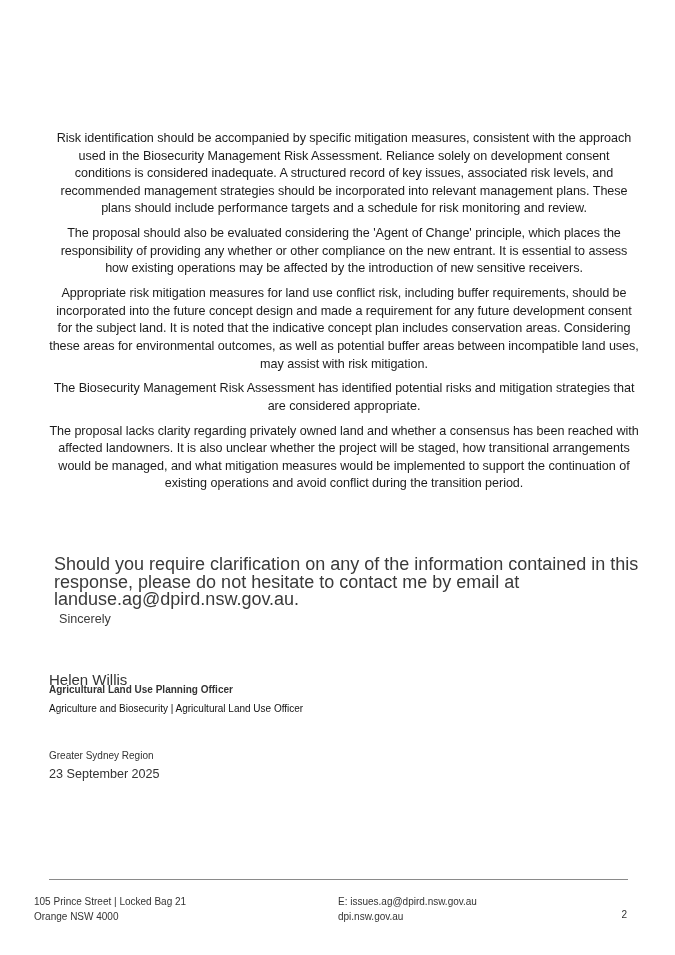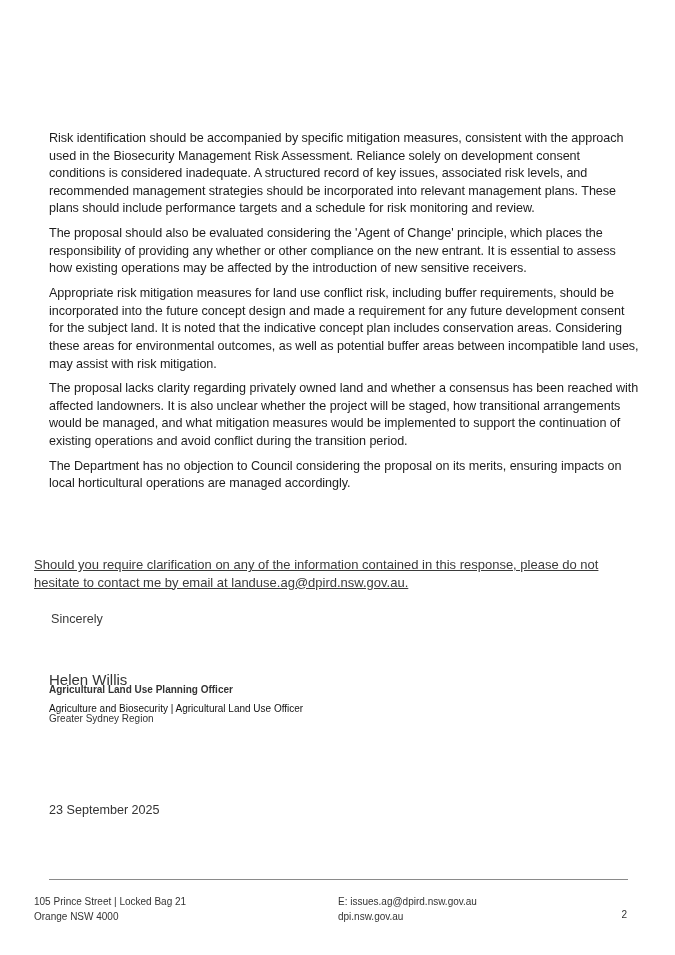--- a/index.html
+++ b/index.html
@@ -1,49 +1,49 @@
 <!DOCTYPE html>
 <html><head>
 <meta charset="utf-8">
 <style>
   html, body { margin: 0; padding: 0; background: #ffffff; }
   body { width: 675px; height: 955px; position: relative; overflow: hidden;
          font-family: "Liberation Sans", "DejaVu Sans", sans-serif; color: #1a1a1a; }
   .body-text { position: absolute; left: 49px; width: 590px; font-size: 12.6px; line-height: 17.6px;
                letter-spacing: -0.05px; color: #1c1c1c; }
   .body-text p { margin: 0 0 7.2px 0; }
-  .closing { position: absolute; left: 34px; width: 590px; font-size: 13px; line-height: 17.6px; color: #3a3a3a; text-decoration: underline; }
-  .sincerely { position: absolute; left: 51px; top: 612px; font-size: 12.6px; color: #3a3a3a; }
+  .closing { position: absolute; left: 54px; width: 590px; font-size: 18px; line-height: 17.6px; color: #3a3a3a; }
+  .sincerely { position: absolute; left: 59px; top: 612px; font-size: 12.6px; color: #3a3a3a; }
   .sig-name { position: absolute; left: 49px; top: 671px; font-size: 15px; color: #333; }
   .sig-line { position: absolute; left: 49px; font-size: 10px; color: #333; }
   .sig-line.dark { color: #111; }
-  .date { position: absolute; left: 49px; top: 767px; font-size: 12.6px; color: #333; margin-top: 36px; }
+  .date { position: absolute; left: 49px; top: 767px; font-size: 12.6px; color: #333; }
   .footer-rule { position: absolute; left: 49px; top: 879px; width: 579px; height: 1px; background: #8a8a8a; }
   .footer-text { position: absolute; font-size: 10px; line-height: 14.5px; color: #333; }
   .page-num { position: absolute; right: 48px; top: 909px; font-size: 10px; color: #333; }
 </style>
 </head>
 <body>
 
-<div class="body-text" style="top:130px;">
+<div class="body-text" style="top:130px;text-align:center;">
   <p>Risk identification should be accompanied by specific mitigation measures, consistent with the approach used in the Biosecurity Management Risk Assessment. Reliance solely on development consent conditions is considered inadequate. A structured record of key issues, associated risk levels, and recommended management strategies should be incorporated into relevant management plans. These plans should include performance targets and a schedule for risk monitoring and review.</p>
   <p>The proposal should also be evaluated considering the 'Agent of Change' principle, which places the responsibility of providing any whether or other compliance on the new entrant. It is essential to assess how existing operations may be affected by the introduction of new sensitive receivers.</p>
   <p>Appropriate risk mitigation measures for land use conflict risk, including buffer requirements, should be incorporated into the future concept design and made a requirement for any future development consent for the subject land. It is noted that the indicative concept plan includes conservation areas. Considering these areas for environmental outcomes, as well as potential buffer areas between incompatible land uses, may assist with risk mitigation.</p>
+  <p>The Biosecurity Management Risk Assessment has identified potential risks and mitigation strategies that are considered appropriate.</p>
   <p>The proposal lacks clarity regarding privately owned land and whether a consensus has been reached with affected landowners. It is also unclear whether the project will be staged, how transitional arrangements would be managed, and what mitigation measures would be implemented to support the continuation of existing operations and avoid conflict during the transition period.</p>
-  <p>The Department has no objection to Council considering the proposal on its merits, ensuring impacts on local horticultural operations are managed accordingly.</p>
 </div>
 
 <div class="closing" style="top:556px;">Should you require clarification on any of the information contained in this response, please do not hesitate to contact me by email at landuse.ag@dpird.nsw.gov.au.</div>
 
 <div class="sincerely">Sincerely</div>
 
 <div class="sig-name">Helen Willis</div>
 <div class="sig-line" style="top:684px;font-weight:bold;">Agricultural Land Use Planning Officer</div>
 <div class="sig-line dark" style="top:703px;">Agriculture and Biosecurity | Agricultural Land Use Officer</div>
-<div class="sig-line" style="top:713px;">Greater Sydney Region</div>
+<div class="sig-line" style="top:750px;">Greater Sydney Region</div>
 
 <div class="date">23 September 2025</div>
 
 <div class="footer-rule"></div>
 
 <div class="footer-text" style="left:34px; top:895px;">
   <div>105 Prince Street | Locked Bag 21</div>
   <div>Orange NSW 4000</div>
 </div>
 

